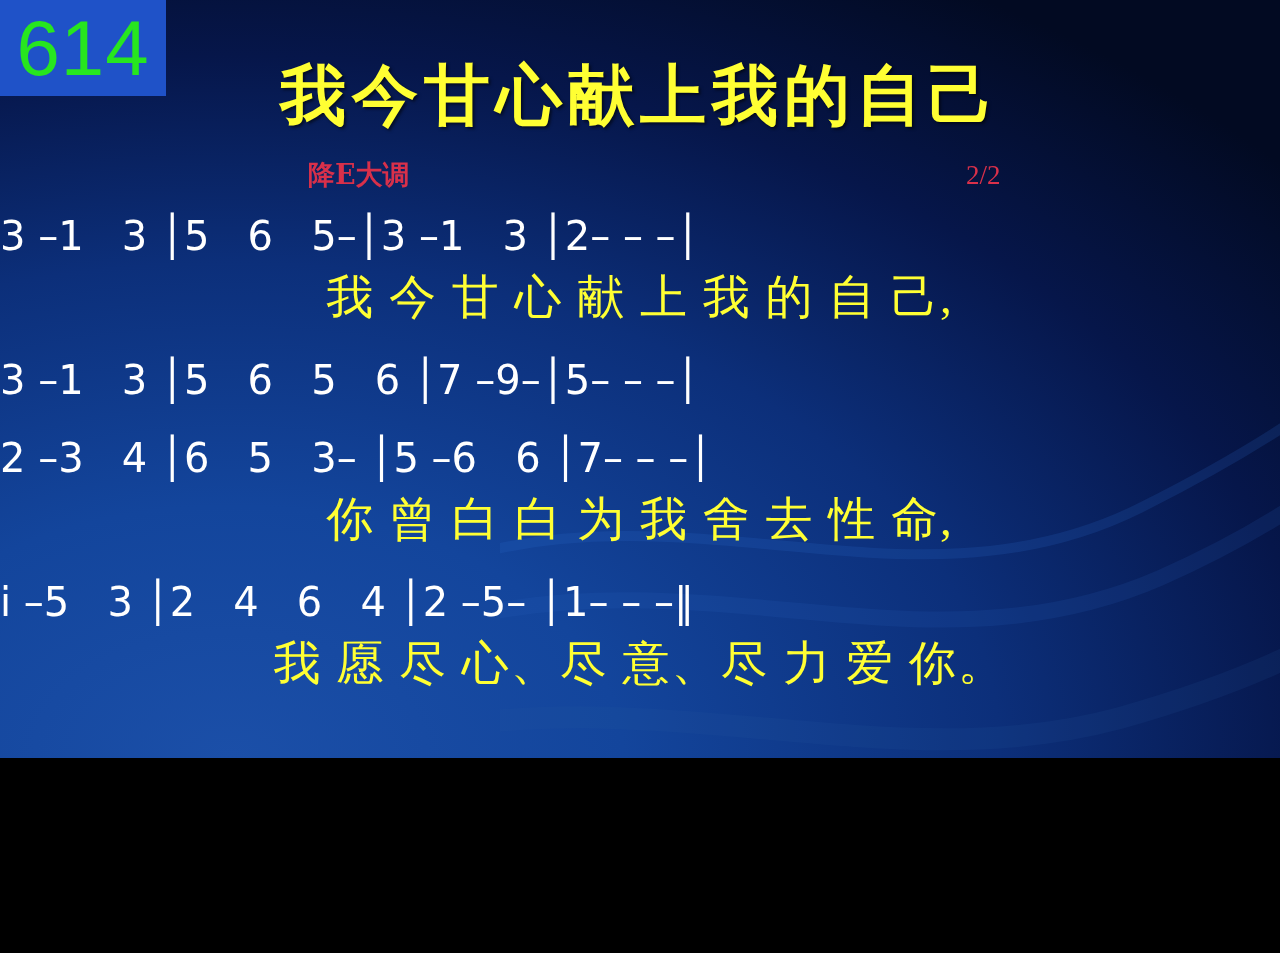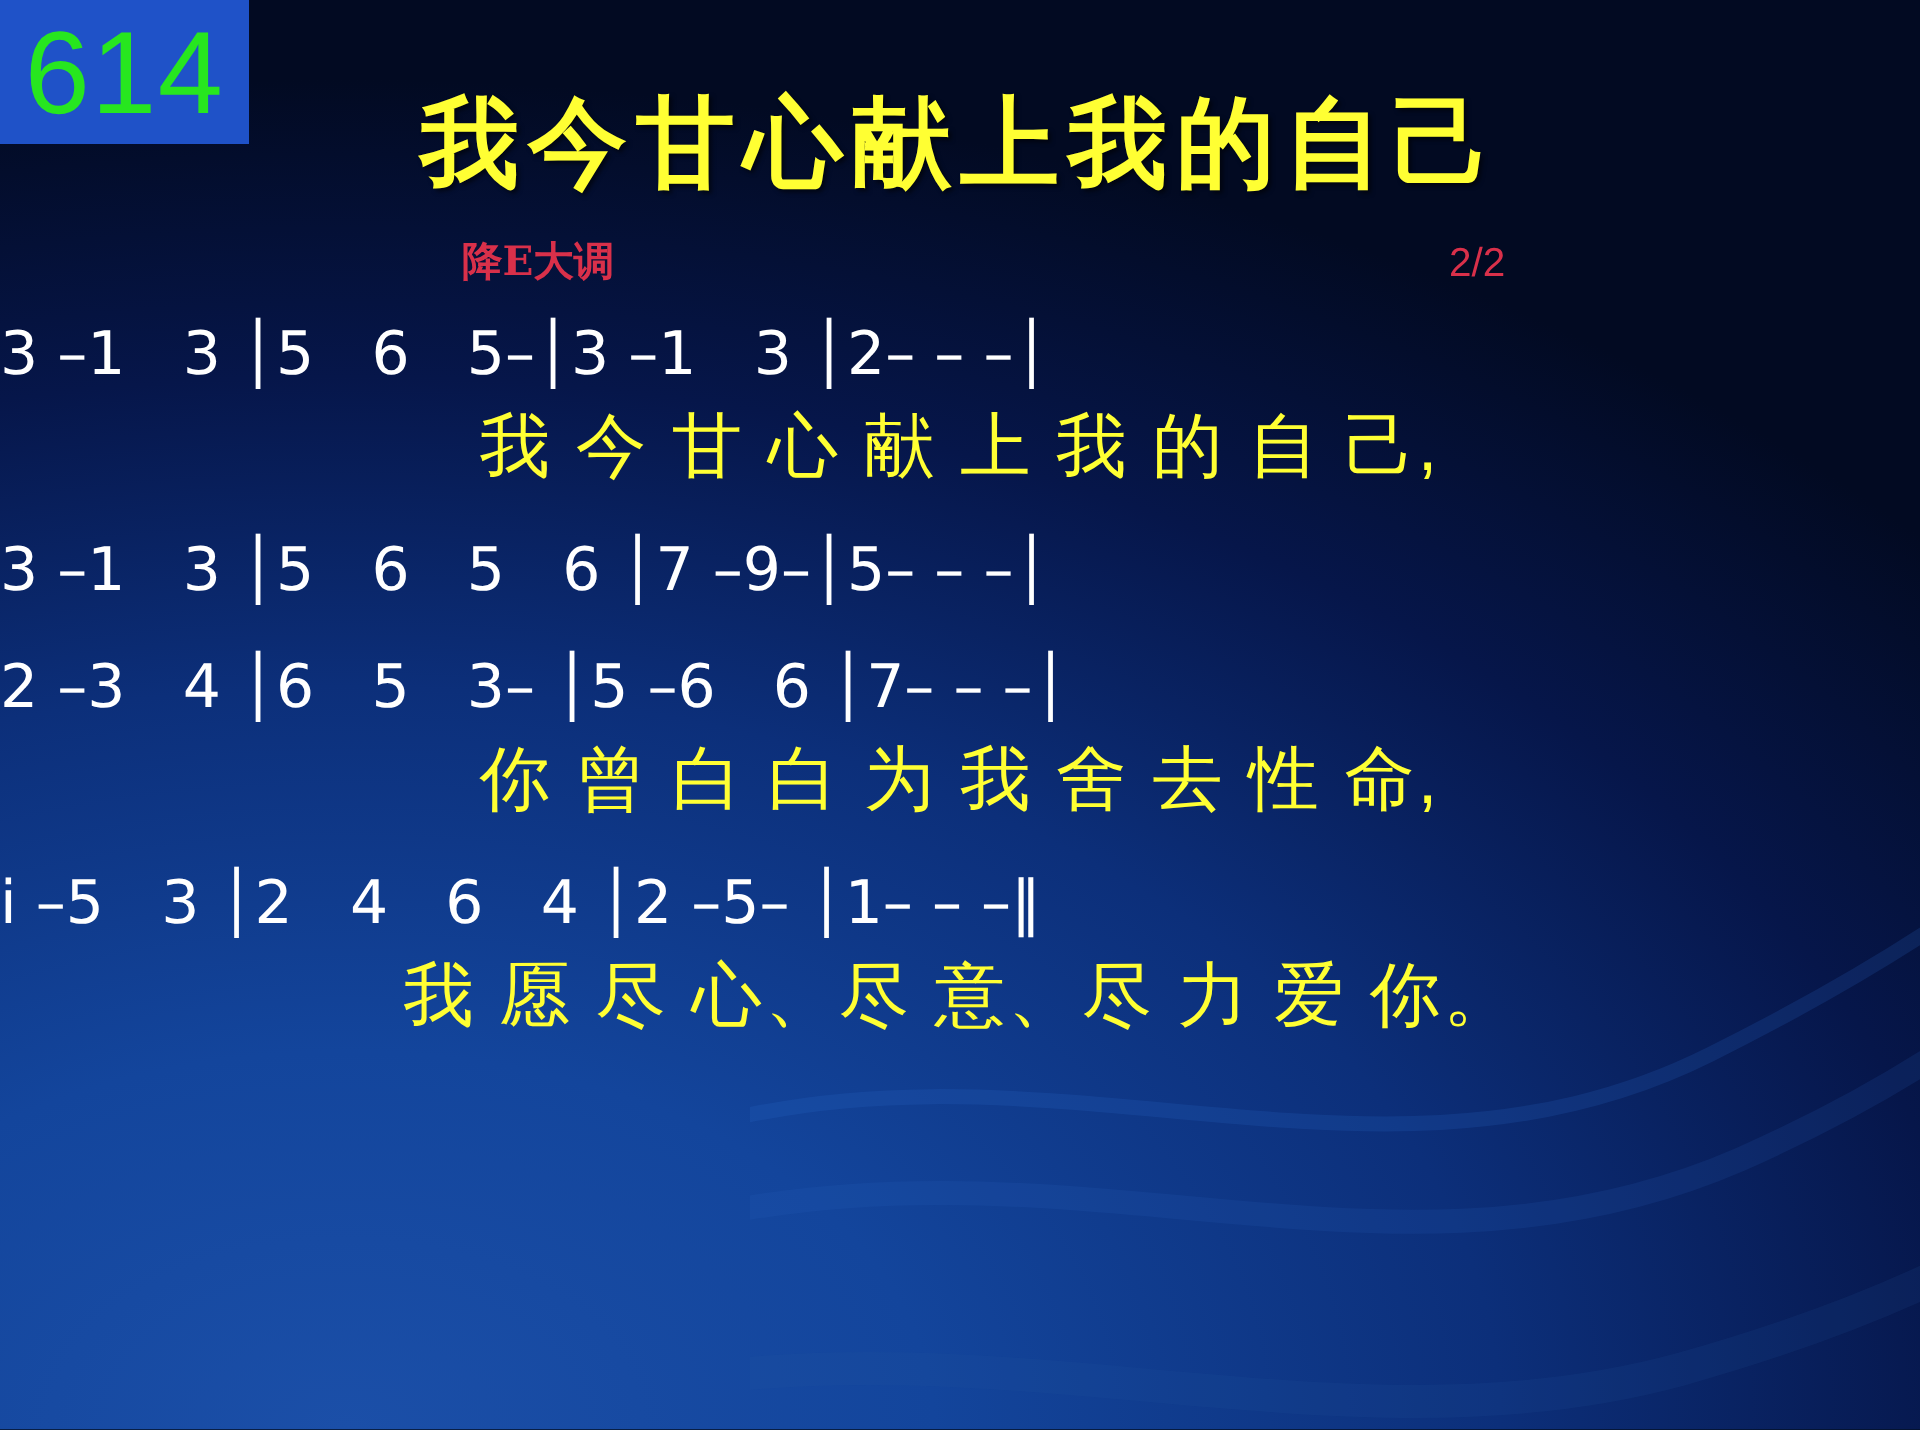--- a/index.html
+++ b/index.html
@@ -3,21 +3,21 @@
 <meta charset="utf-8">
 <style>
   html, body {
     margin: 0;
     padding: 0;
     background: #000;
   }
   .slide {
     position: relative;
     width: 1280px;
-    height: 953px;
+    height: 758px;
     overflow: hidden;
     background:
       radial-gradient(ellipse 1400px 900px at 18% 100%, #1b4fa8 0%, #13459c 28%, #0c2f7a 55%, #06164a 78%, #020a22 100%),
       linear-gradient(180deg, #010617 0%, #031038 18%, #062b74 45%, #0a3c93 70%, #0b3f97 100%);
     font-family: "Liberation Sans", sans-serif;
   }
   
   .swirl {
     position: absolute;
     right: -120px;
@@ -74,21 +74,21 @@
     font-weight: bold;
     font-family: "DejaVu Serif", serif;
   }
   .page-label {
     position: absolute;
     left: 966px;
     top: 160px;
     color: #d9304a;
     font-size: 27px;
     line-height: 30px;
-    font-family: Liberation Sans, sans-serif;
+    font-family: Liberation Serif, serif;
   }
 
   .music {
     position: absolute;
     left: 0;
     top: 208px;
     width: 1280px;
   }
   .stanza {
     margin-bottom: 22px;
@@ -99,21 +99,21 @@
     line-height: 56px;
     font-family: "DejaVu Sans", sans-serif;
     text-align: left;
     white-space: pre;
     letter-spacing: 0px;
   }
   .lyrics {
     color: #ffff33;
     font-size: 47px;
     line-height: 66px;
-    font-family: Liberation Sans, sans-serif;
+    font-family: Liberation Serif, serif;
     text-align: center;
     white-space: pre;
     letter-spacing: 2px;
   }
 </style>
 </head>
 <body>
 
 <div class="slide">
 

